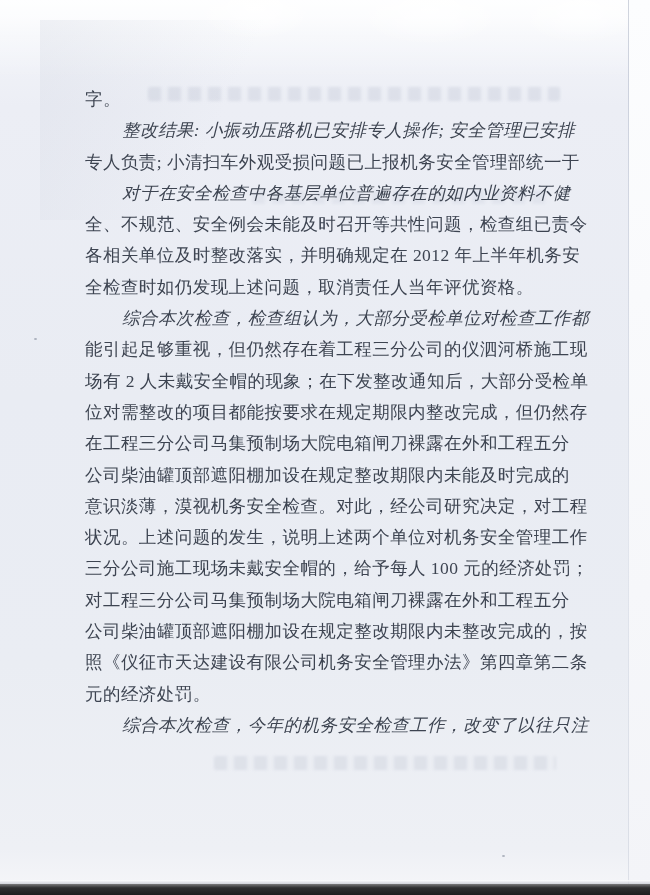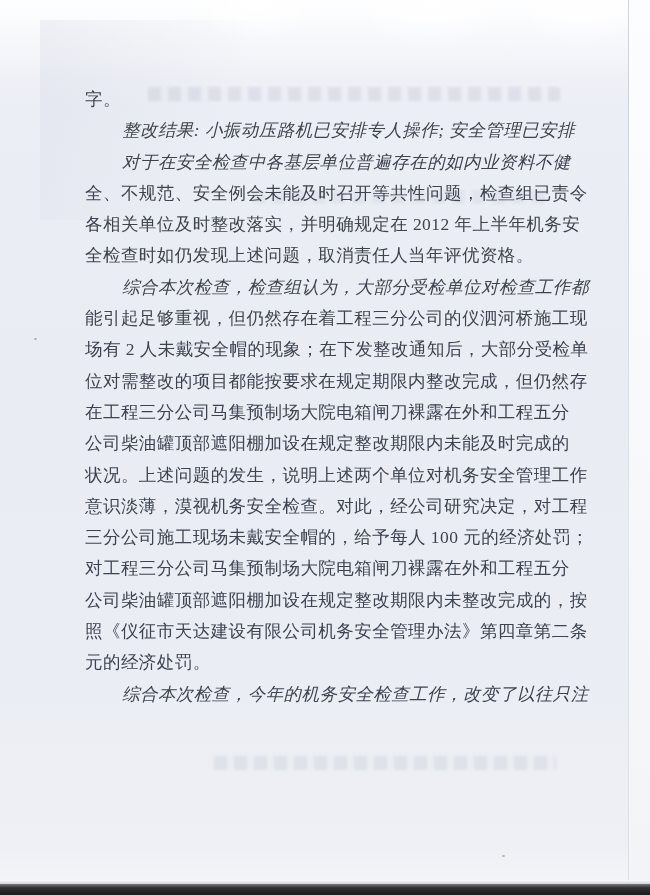--- a/index.html
+++ b/index.html
@@ -134,32 +134,33 @@
   <div class="bleed bleed-1"></div>
   <div class="bleed bleed-2"></div>
   <div class="bleed bleed-3"></div>
 
   <div class="speck speck-1"></div>
   <div class="speck speck-2"></div>
 
   <div class="text-block">
       <div class="line">字。</div>
       <div class="line indent">整改结果: 小振动压路机已安排专人操作; 安全管理已安排</div>
+      <div class="line">专人负责; 小清扫车外观受损问题已上报机务安全管理部统一于</div>
       <div class="line indent">对于在安全检查中各基层单位普遍存在的如内业资料不健</div>
       <div class="line">全、不规范、安全例会未能及时召开等共性问题，检查组已责令</div>
       <div class="line">各相关单位及时整改落实，并明确规定在 2012 年上半年机务安</div>
       <div class="line">全检查时如仍发现上述问题，取消责任人当年评优资格。</div>
       <div class="line indent">综合本次检查，检查组认为，大部分受检单位对检查工作都</div>
       <div class="line">能引起足够重视，但仍然存在着工程三分公司的仪泗河桥施工现</div>
       <div class="line">场有 2 人未戴安全帽的现象；在下发整改通知后，大部分受检单</div>
       <div class="line">位对需整改的项目都能按要求在规定期限内整改完成，但仍然存</div>
       <div class="line">在工程三分公司马集预制场大院电箱闸刀裸露在外和工程五分</div>
       <div class="line">公司柴油罐顶部遮阳棚加设在规定整改期限内未能及时完成的</div>
+      <div class="line">意识淡薄，漠视机务安全检查。对此，经公司研究决定，对工程</div>
       <div class="line">状况。上述问题的发生，说明上述两个单位对机务安全管理工作</div>
-      <div class="line">意识淡薄，漠视机务安全检查。对此，经公司研究决定，对工程</div>
       <div class="line">三分公司施工现场未戴安全帽的，给予每人 100 元的经济处罚；</div>
       <div class="line">对工程三分公司马集预制场大院电箱闸刀裸露在外和工程五分</div>
       <div class="line">公司柴油罐顶部遮阳棚加设在规定整改期限内未整改完成的，按</div>
       <div class="line">照《仪征市天达建设有限公司机务安全管理办法》第四章第二条</div>
       <div class="line">元的经济处罚。</div>
       <div class="line indent">综合本次检查，今年的机务安全检查工作，改变了以往只注</div>
     </div>
 
   <div class="paper-bottom-edge"></div>
   <div class="scanner-strip"></div>

